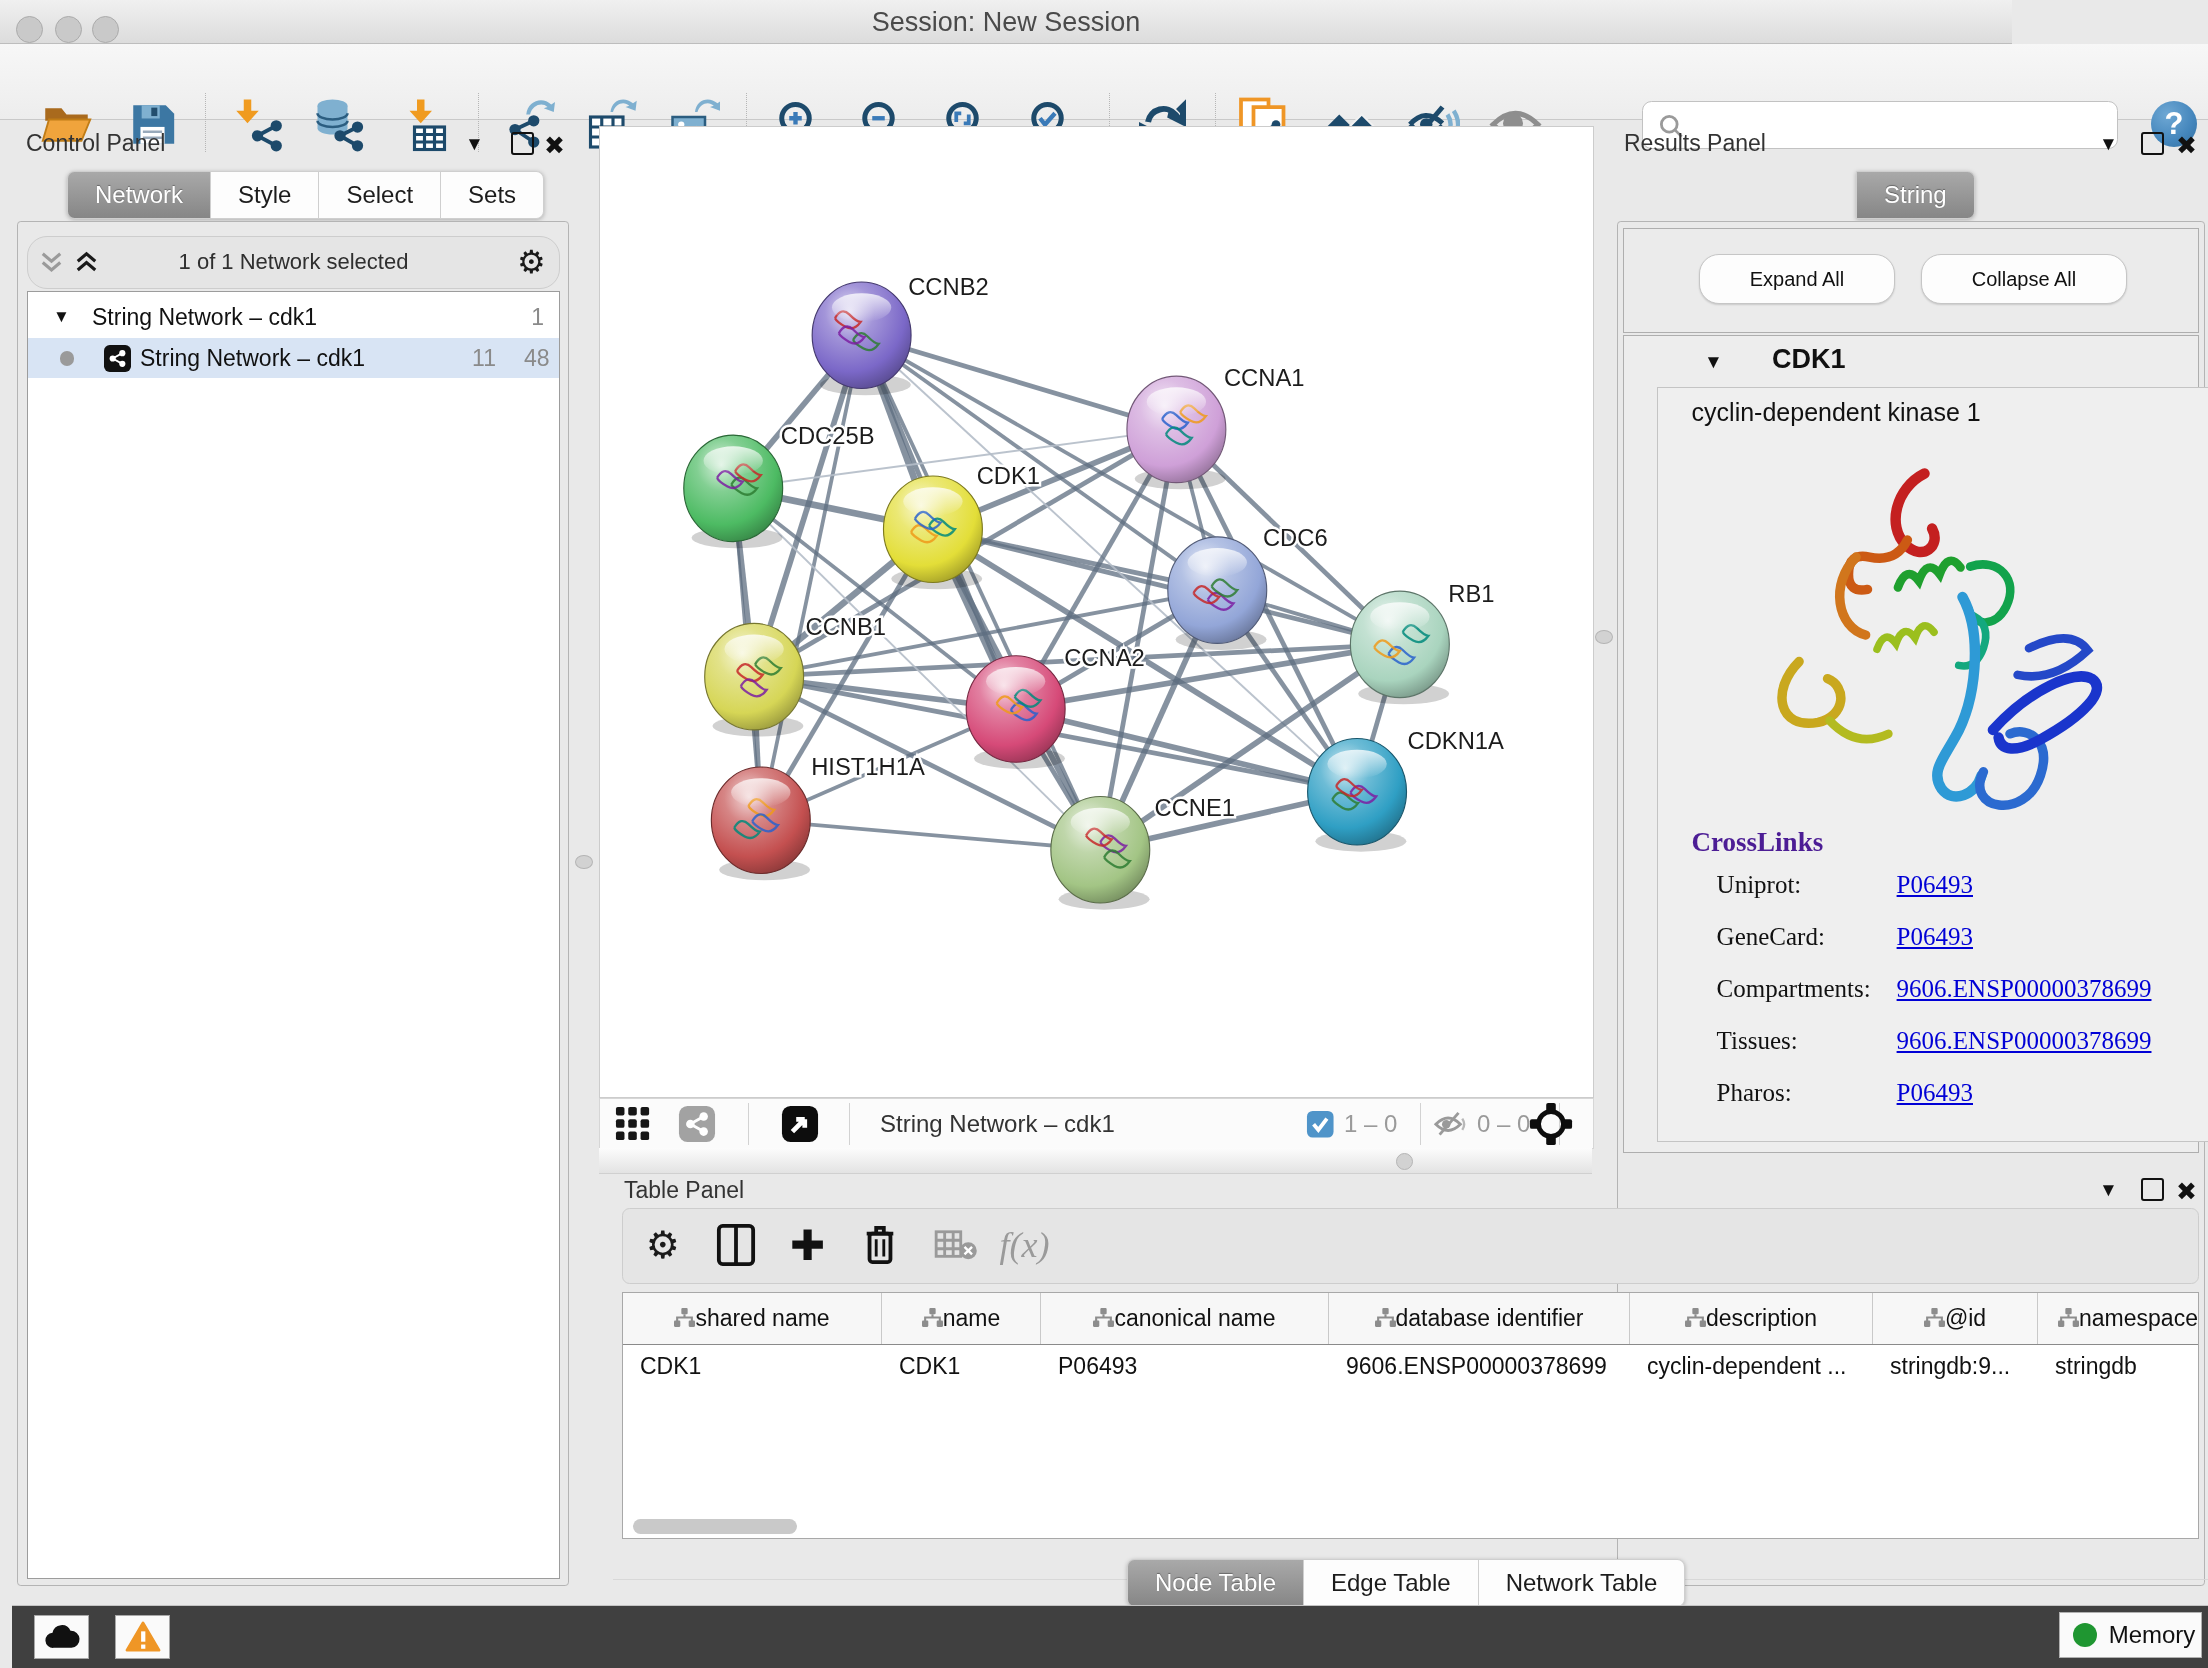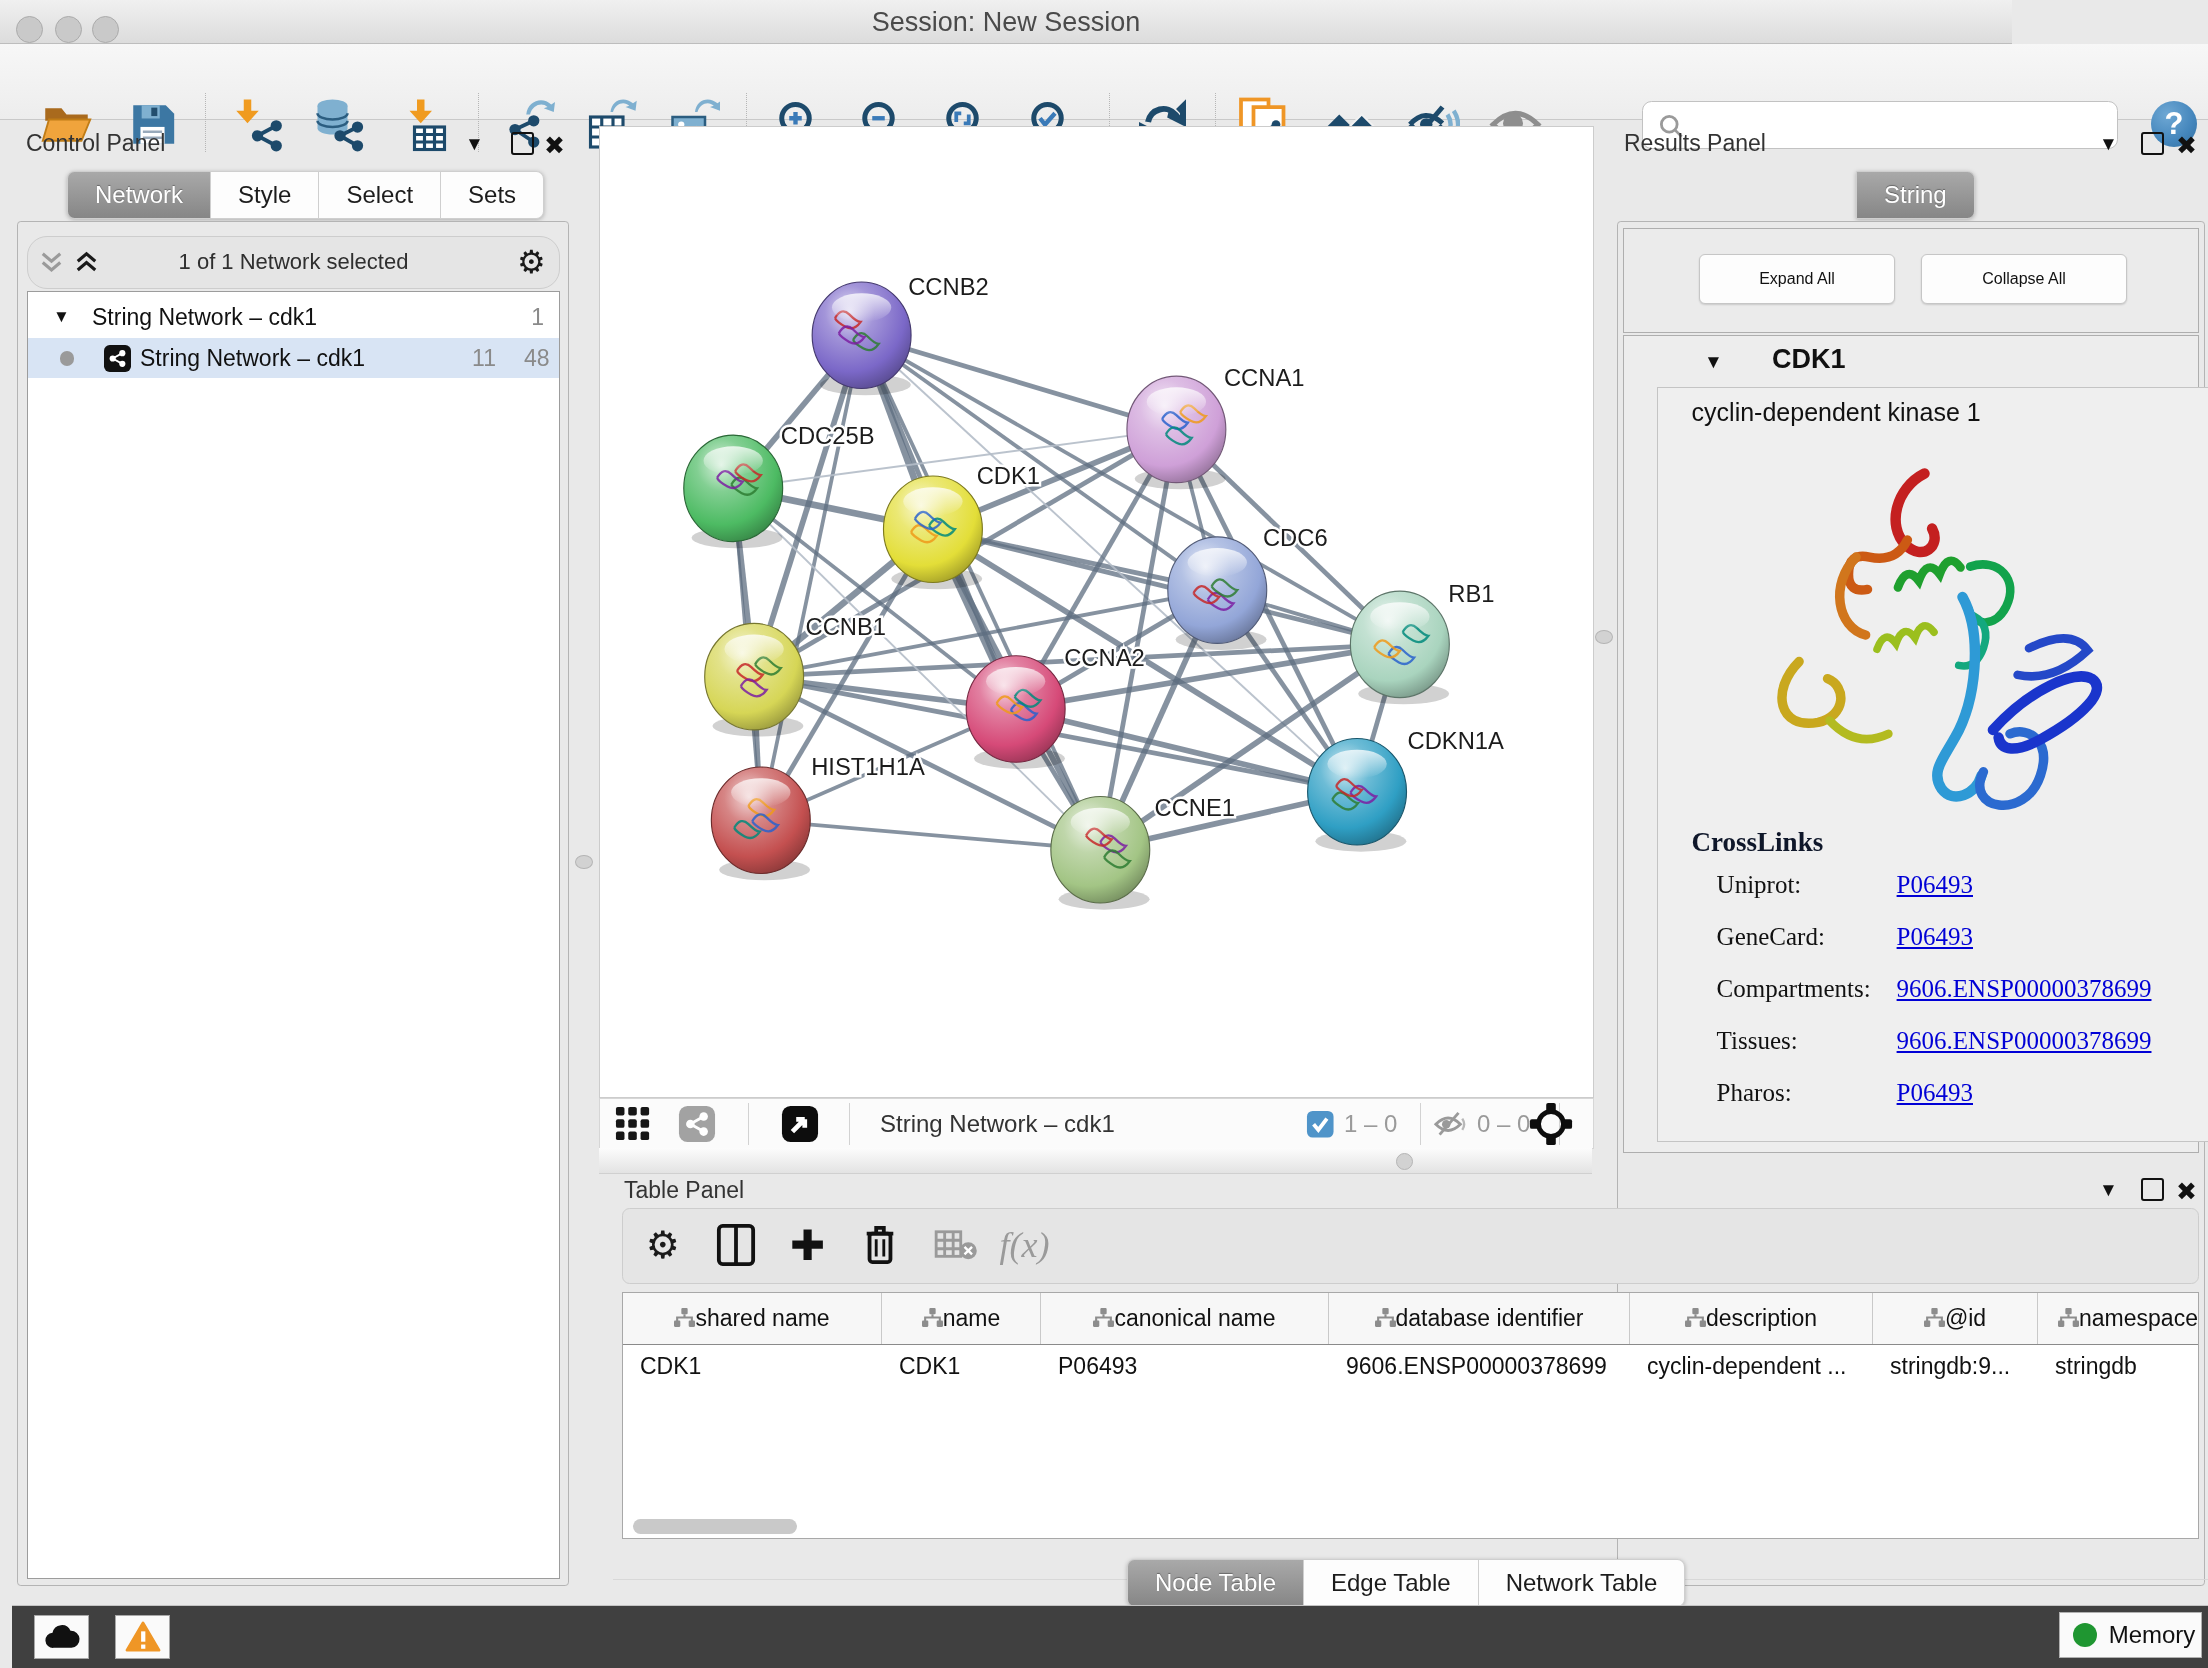--- a/index.html
+++ b/index.html
@@ -55,22 +55,22 @@
   #net-toolbar{position:absolute;left:599px;top:1098px;width:993px;height:49px;background:#fbfbfb;
     border:1px solid #d6d6d6;}
   .ntsep{position:absolute;top:3.8px;height:42px;border-left:1px solid #d2d2d2;}
   .nt-num{position:absolute;top:11.4px;font-size:24px;color:#9a9a9a;}
   #net-split{position:absolute;left:599px;top:1148px;width:993px;height:25px;
     background:linear-gradient(#fcfcfc,#e3e3e3);border-bottom:1px solid #d0d0d0;}
   .knob{position:absolute;border-radius:50%;background:#d2d2d2;border:1px solid #b5b5b5;}
 
   
   #rp-buttons{position:absolute;left:1623px;top:228px;width:574px;height:103px;border:1px solid #aeaeae;background:#ebebeb;}
-  .rp-btn{position:absolute;top:25px;height:48px;background:#fdfdfd;border:1px solid #c6c6c6;border-radius:6px;
-    font-size:16px;text-align:center;line-height:48px;color:#111;box-shadow:0 1px 1.9px rgba(0,0,0,.15);}
+  .rp-btn{position:absolute;top:25px;height:48px;background:#fdfdfd;border:1px solid #c6c6c6;border-radius:20px;
+    font-size:20px;text-align:center;line-height:48px;color:#111;box-shadow:0 1px 1.9px rgba(0,0,0,.15);}
   #rp-card{position:absolute;left:1623px;top:335px;width:574px;height:816px;border:1px solid #aeaeae;background:#ededed;}
   #rp-card-inner{position:absolute;left:8.6px;top:51px;width:555px;height:753px;border:1px solid #c4c4c4;background:#efefef;margin-left:24px;}
   #xl-block{position:absolute;left:34px;top:439px;width:514px;font-family:"Liberation Serif",serif;}
   .xl-row{position:relative;height:52px;}
   .xl-label{position:absolute;left:25px;top:0;font-size:25px;color:#111;}
   .xl-value{position:absolute;left:205px;top:0;font-size:25px;color:#0000d6;text-decoration:underline;}
 
   
   #tp-toolbox{position:absolute;left:622px;top:1208px;width:1575px;height:74px;background:#e5e5e5;
     border:1px solid #cdcdcd;border-radius:7.6px;}
@@ -614,21 +614,21 @@
           <path d="M162 150 q9 -24 22 -7 q9 -24 22 -7 q9 -24 22 -7" stroke="#1fa02e" stroke-width="9"></path>
           <path d="M238 128 C268 118 290 142 276 170 C264 194 240 190 236 172" stroke="#12a34c" stroke-width="9"></path>
           <path d="M242 180 q18 10 10 34 q-8 22 -26 18" stroke="#13a87e" stroke-width="8"></path>
           <path d="M230 160 C252 200 244 270 222 308 C210 330 196 344 208 362 C220 378 244 368 250 348" stroke="#2e9ad6" stroke-width="11"></path>
           <path d="M252 344 C232 384 296 396 312 348 C324 312 300 296 280 304" stroke="#2b6ad0" stroke-width="10"></path>
           <path d="M262 300 C300 258 348 236 366 246 C384 258 356 286 312 310 C286 324 270 322 268 308" stroke="#1a35cc" stroke-width="11"></path>
           <path d="M300 214 q44 -22 62 2 q-36 34 -74 26" stroke="#2448c8" stroke-width="9"></path>
         </g>
       </svg>
       <div id="xl-block">
-        <div style="font-size:27px;font-weight:bold;color:#0f172a;margin-bottom:13.3px">CrossLinks</div>
+        <div style="font-size:27px;font-weight:bold;color:#4c1d95;margin-bottom:13.3px">CrossLinks</div>
         <div id="xl-rows">
             <div class="xl-row">
               <span class="xl-label">Uniprot:</span>
               <a class="xl-value">P06493</a>
             </div>
             <div class="xl-row">
               <span class="xl-label">GeneCard:</span>
               <a class="xl-value">P06493</a>
             </div>
             <div class="xl-row">

